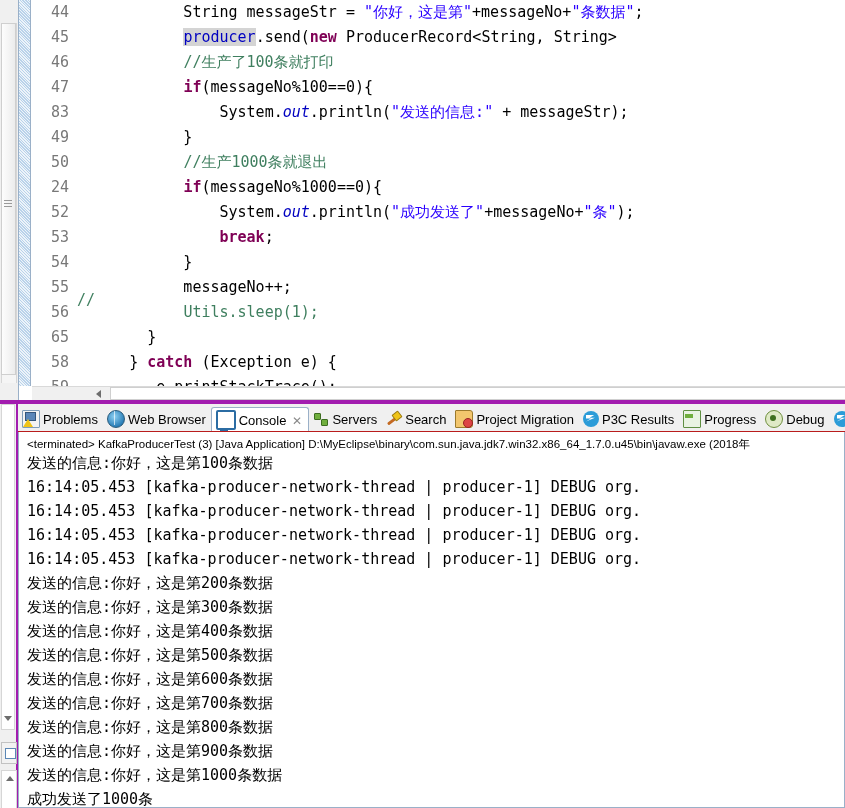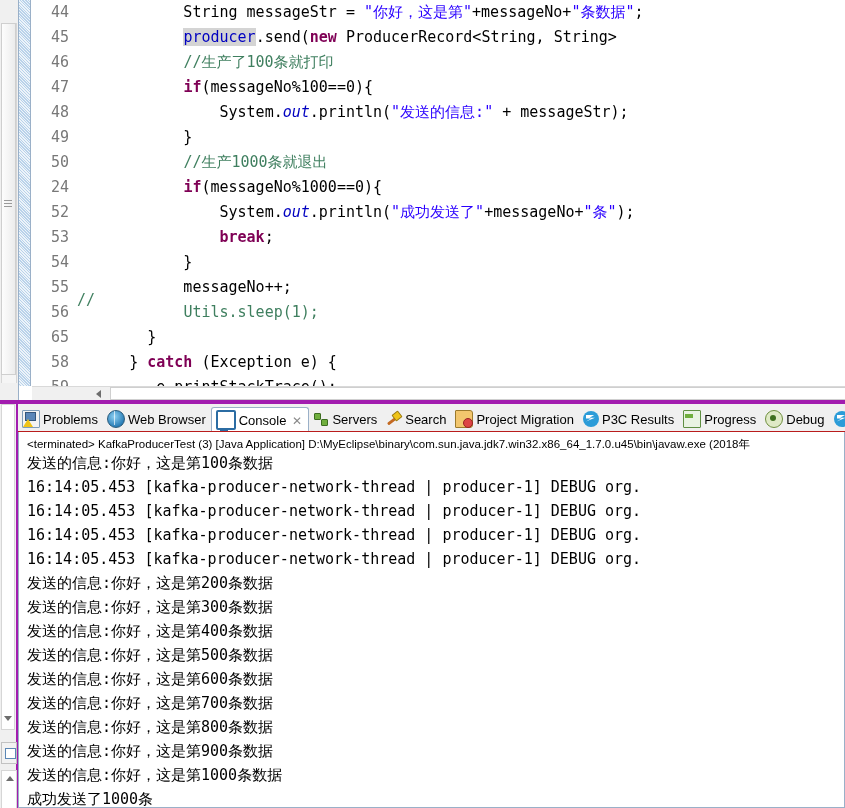--- a/index.html
+++ b/index.html
@@ -358,21 +358,21 @@
     </div>
 
     <div class="editor-frame">
       <div class="anno-ruler"></div>
 
       <div class="gutter" id="gutter">
           <div class="ln">44</div>
           <div class="ln">45</div>
           <div class="ln">46</div>
           <div class="ln">47</div>
-          <div class="ln">48</div>
+          <div class="ln">83</div>
           <div class="ln">49</div>
           <div class="ln">50</div>
           <div class="ln">24</div>
           <div class="ln">52</div>
           <div class="ln">53</div>
           <div class="ln">54</div>
           <div class="ln">55</div>
           <div class="ln">56</div>
           <div class="ln">65</div>
           <div class="ln">58</div>

